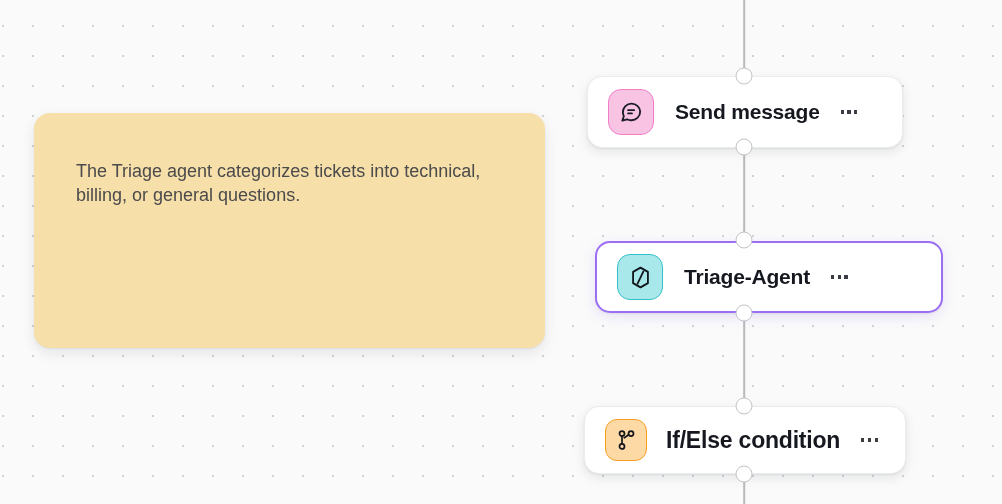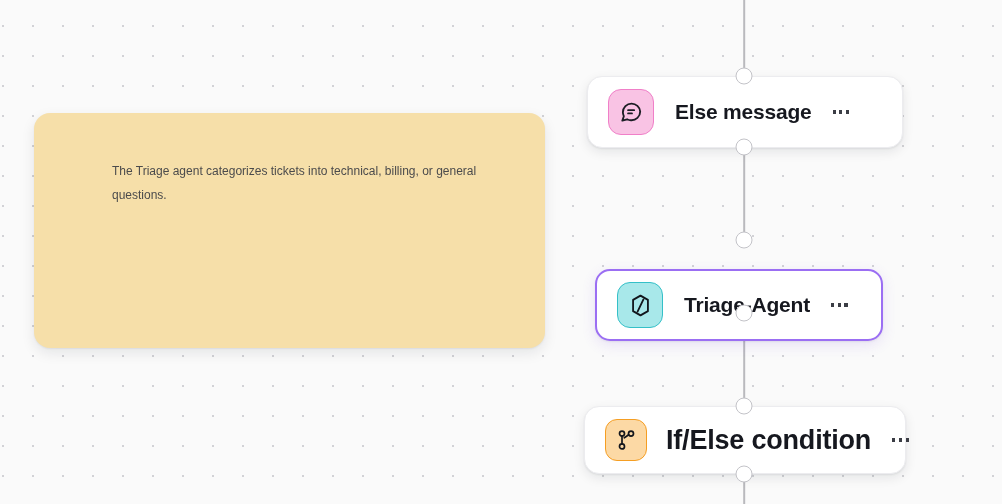--- a/index.html
+++ b/index.html
@@ -66,21 +66,21 @@
     z-index: 4;
   }
   .node.plain { border: 1px solid #ececef; }
   .node.selected {
     border: 2px solid #9b6ef3;
     box-shadow: 0 1px 2px rgba(16,18,30,0.06),
                 0 4px 14px rgba(120,80,220,0.14);
   }
 
   .node-send   { left: 587px; top: 76px;  width: 316px; height: 72px; }
-  .node-triage { left: 595px; top: 241px; width: 288px; height: 72px; margin-top: 28px; }
+  .node-triage { left: 595px; top: 241px; width: 348px; height: 72px; }
   .node-ifelse { left: 584px; top: 406px; width: 322px; height: 68px; }
 
   .node-icon {
     flex: 0 0 auto;
     width: 46px;
     height: 46px;
     border-radius: 13px;
     display: flex;
     align-items: center;
     justify-content: center;
@@ -95,21 +95,21 @@
   .icon-branch { background: #fcd9a5; border: 1.5px solid #f59e23; }
 
   .node-label {
     font-size: 21px;
     font-weight: bold;
     color: #16181f;
     letter-spacing: -0.2px;
     margin-left: 21px;
     white-space: nowrap;
   }
-  .node-ifelse .node-label { font-size: 27px; margin-left: 19px; }
+  .node-ifelse .node-label { font-size: 23px; margin-left: 19px; }
 
   .node-menu {
     margin-left: 19px;
     display: flex;
     align-items: center;
     gap: 3.5px;
     cursor: pointer;
     padding: 6px 2px;
   }
   .node-menu span {
@@ -125,24 +125,23 @@
     width: 511px;
     height: 235px;
     background: #f6dfa9;
     border-radius: 16px;
     box-shadow: 0 1px 2px rgba(16,18,30,0.06),
                 0 5px 14px rgba(16,18,30,0.09);
     padding: 46px 40px 0 42px;
     z-index: 3;
   }
   .note p {
-    font-size: 12px;
+    font-size: 18px;
     line-height: 24px;
     color: #4b4b4c;
-    margin-left: 36px;
   }
   .note p + p { margin-top: 23px; }
 </style>
 </head>
 <body>
 
 <div id="canvas">
 
   <div class="edge-line edge-a"></div>
   <div class="edge-line edge-b"></div>
@@ -160,21 +159,21 @@
     <p>The Triage agent categorizes tickets into technical, billing, or general questions.</p>
   </div>
 
   <div class="node plain node-send">
     <div class="node-icon icon-send">
       <svg width="26" height="26" viewBox="0 0 24 24" fill="none" stroke="#1b1d24" stroke-width="1.7" stroke-linecap="round" stroke-linejoin="round">
         <path d="M20.5 11.6a8 8 0 0 1-8.6 8 8.4 8.4 0 0 1-3.5-.9L4 20l1.4-4.1a8 8 0 0 1-.9-3.6 8 8 0 0 1 8-8 8 8 0 0 1 8 7.3z"></path>
         <path d="M9.3 10.3h5.6M9.3 13.3h3.6"></path>
       </svg>
     </div>
-    <div class="node-label">Else message</div>
+    <div class="node-label">Send message</div>
     <div class="node-menu">
       <span></span>
       <span></span>
       <span></span>
     </div>
   </div>
 
   <div class="node selected node-triage">
     <div class="node-icon icon-agent">
       <svg width="27" height="27" viewBox="0 0 24 24" fill="none" stroke="#12161c" stroke-width="1.6" stroke-linecap="round" stroke-linejoin="round">

